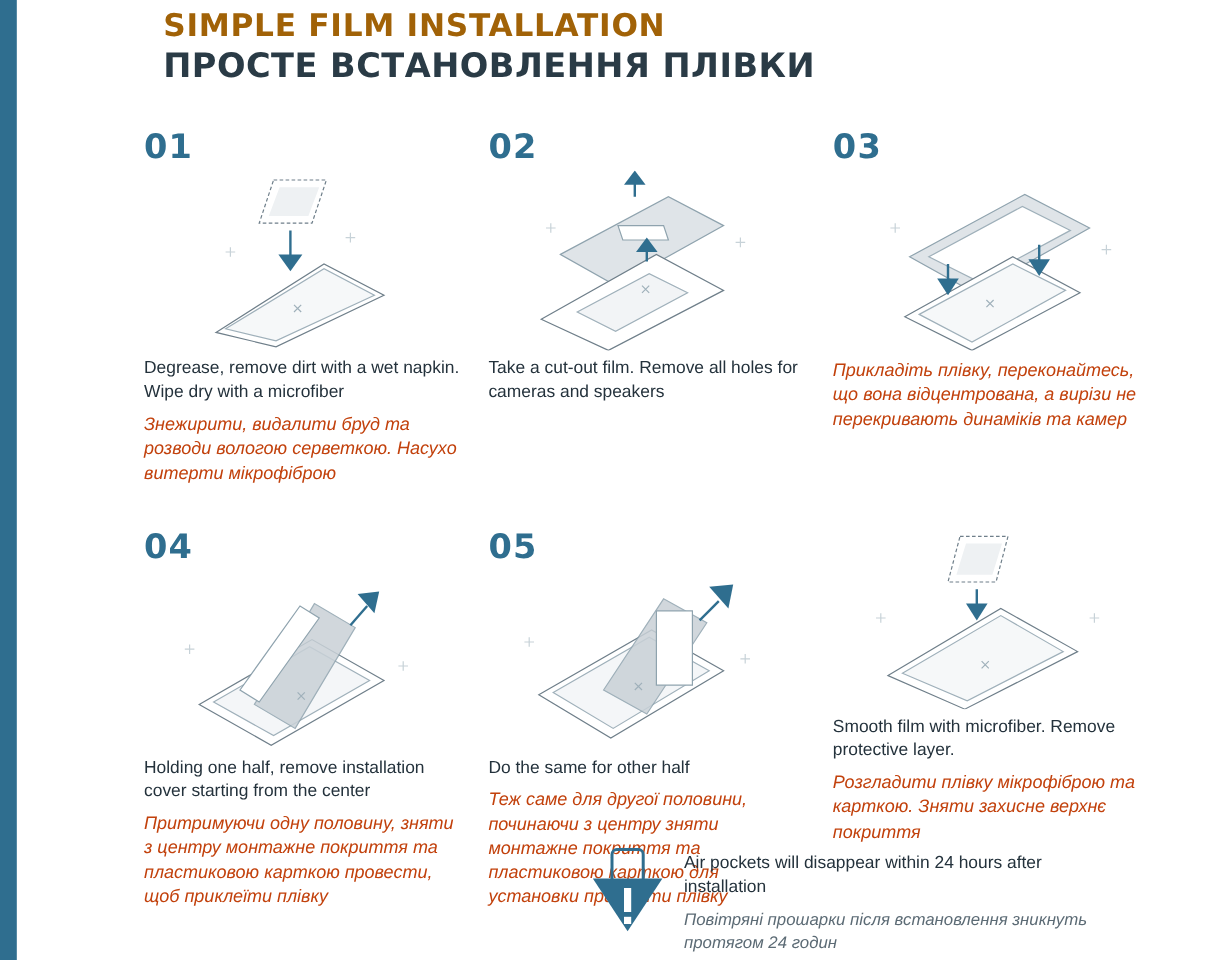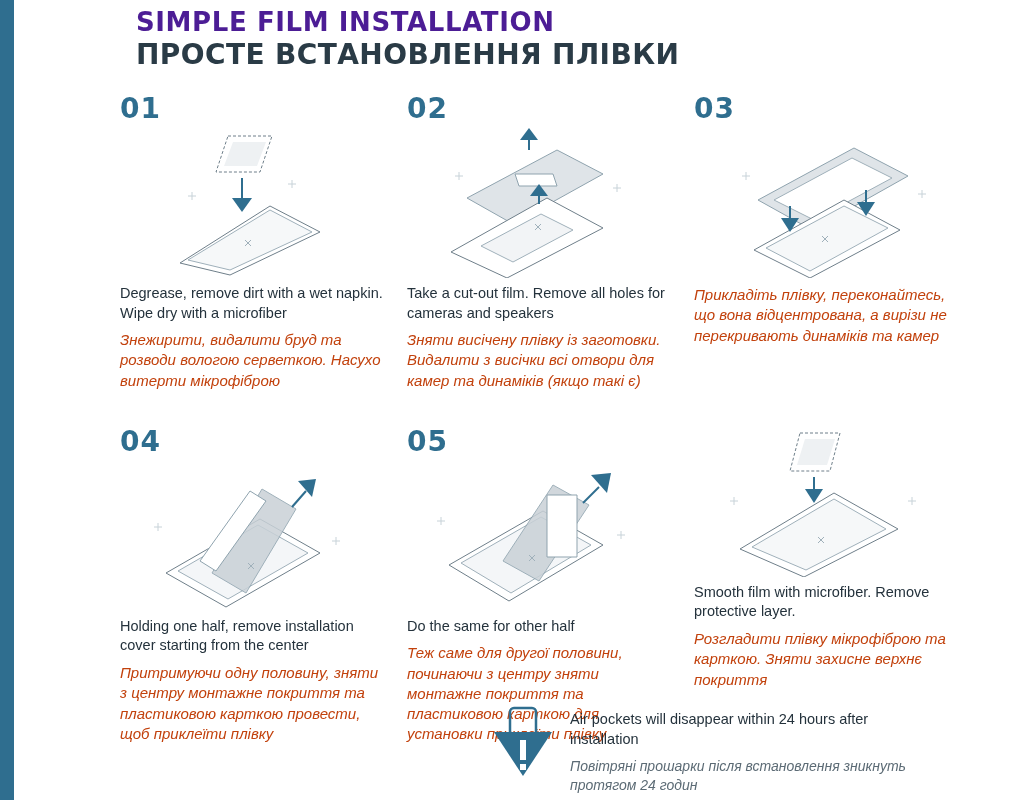--- a/index.html
+++ b/index.html
@@ -24,36 +24,36 @@
   }
   .header {
     position: absolute;
     left: 136px; top: 8px;
   }
   .title-en {
     font-family: "DejaVu Sans", sans-serif;
     font-weight: bold;
     font-size: 26px;
     letter-spacing: 0.6px;
-    color: #4c1d95;
+    color: #a16207;
     line-height: 1.1;
     margin: 0;
   }
   .title-uk {
     font-family: "DejaVu Sans", sans-serif;
     font-weight: bold;
     font-size: 28px;
     letter-spacing: 0.4px;
     color: #2a3b46;
     line-height: 1.15;
     margin: 2px 0 0 0;
   }
   .grid {
     position: absolute;
-    left: 120px; top: 92px;
+    left: 120px; top: 106px;
     width: 890px;
   }
   .row { display: flex; }
   .cell { width: 265px; margin-right: 22px; }
   .cell:last-child { margin-right: 0; }
   .step-num {
     font-family: "DejaVu Sans", sans-serif;
     font-weight: bold;
     font-size: 28px;
     color: #2f6e8f;
@@ -155,21 +155,20 @@
               <path d="M113 12 L122 0 L131 12 Z" fill="#2f6e8f" stroke="none"></path>
               <path d="M132 76 L132 62" stroke="#2f6e8f" stroke-width="2"></path>
               <path d="M123 68 L132 56 L141 68 Z" fill="#2f6e8f" stroke="none"></path>
 
               <path d="M210 56 l0 8 M214 60 l-8 0" stroke="#c7d2d8"></path>
               <path d="M52 44 l0 8 M56 48 l-8 0" stroke="#c7d2d8"></path>
             </g>
           </svg>
         </div>
         <div class="text-en">Take a cut-out film. Remove all holes for cameras and speakers</div>
-        <div class="text-uk">Зняти висічену плівку із заготовки. Видалити з висічки всі отвори для камер та динаміків (якщо такі є)</div>
       </div>
 
       <div class="cell">
         <div class="step-num">03</div>
         <div class="art">
           <svg width="265" height="150" viewBox="0 0 265 150">
             <g fill="none" stroke="#6f7f8a" stroke-width="1">
 
               <path d="M64 72 L160 20 L214 48 L118 102 Z" fill="#dfe4e8" stroke="#8fa3ae"></path>
               <path d="M80 72 L158 30 L198 50 L120 92 Z" fill="#ffffff" stroke="#9fb0ba"></path>

